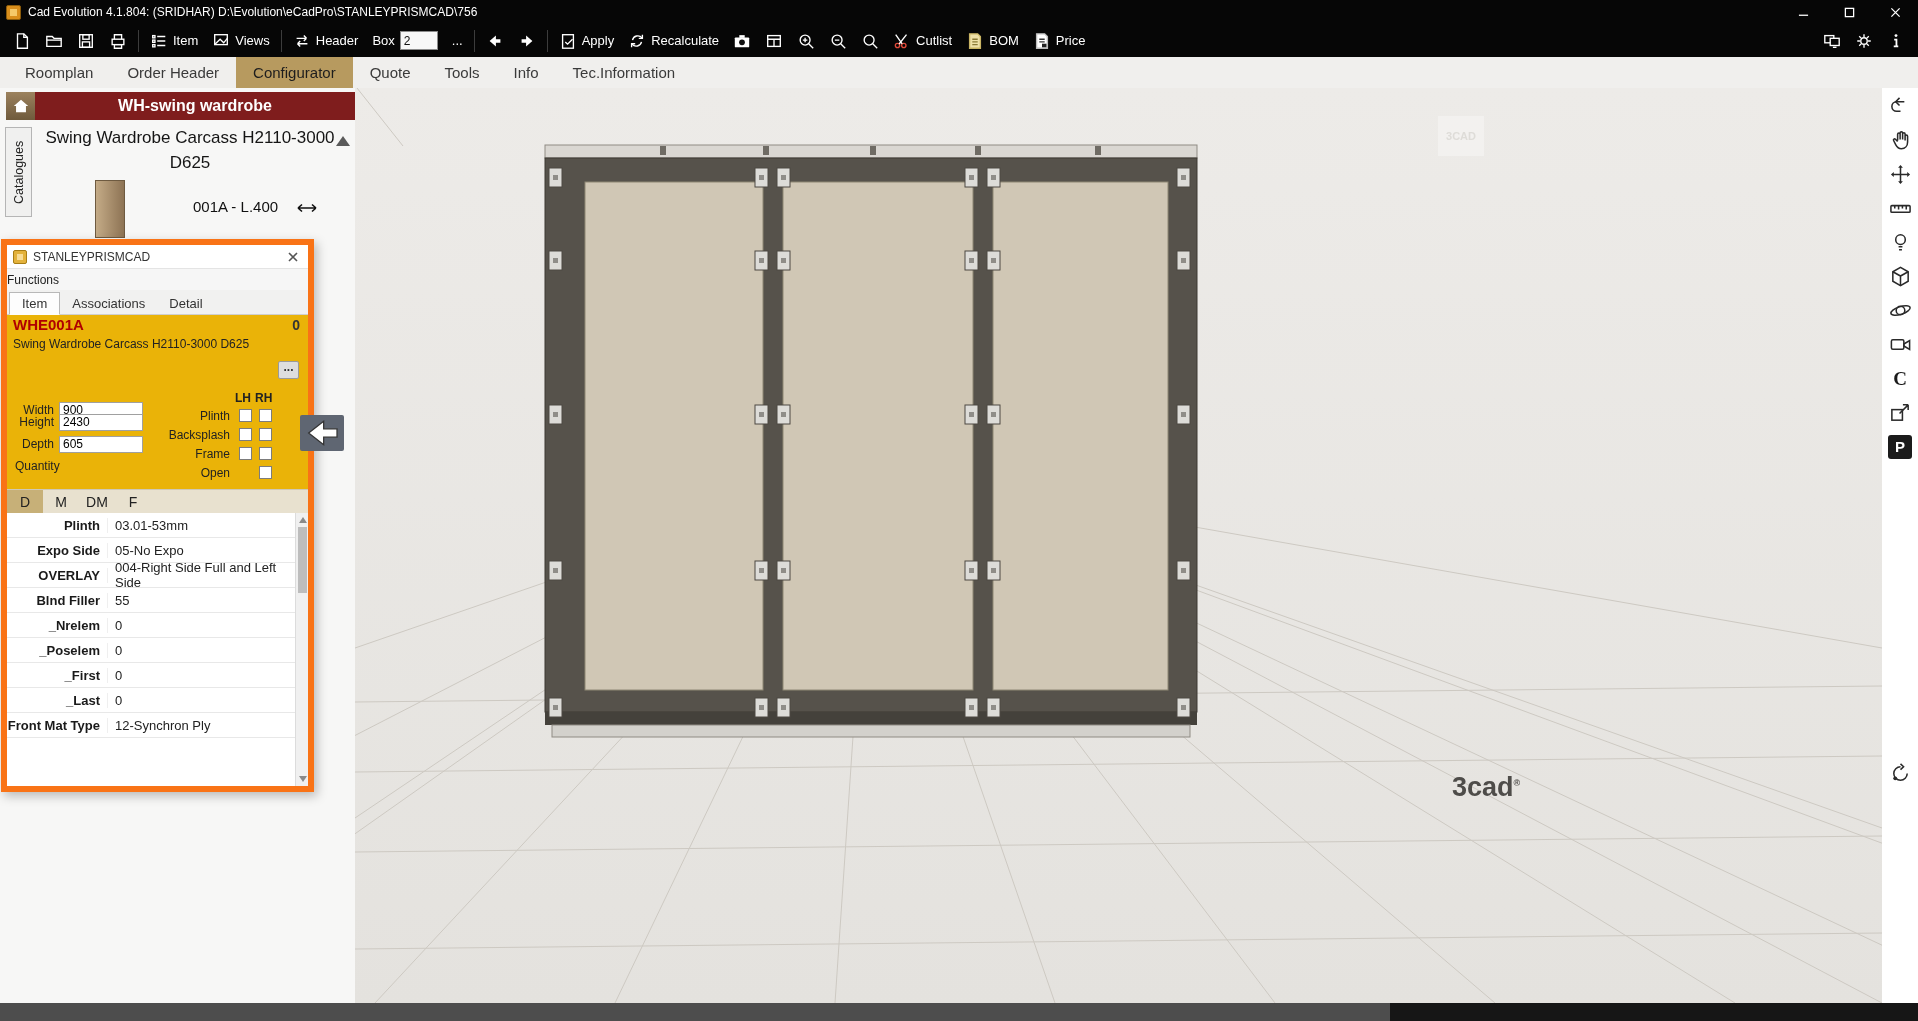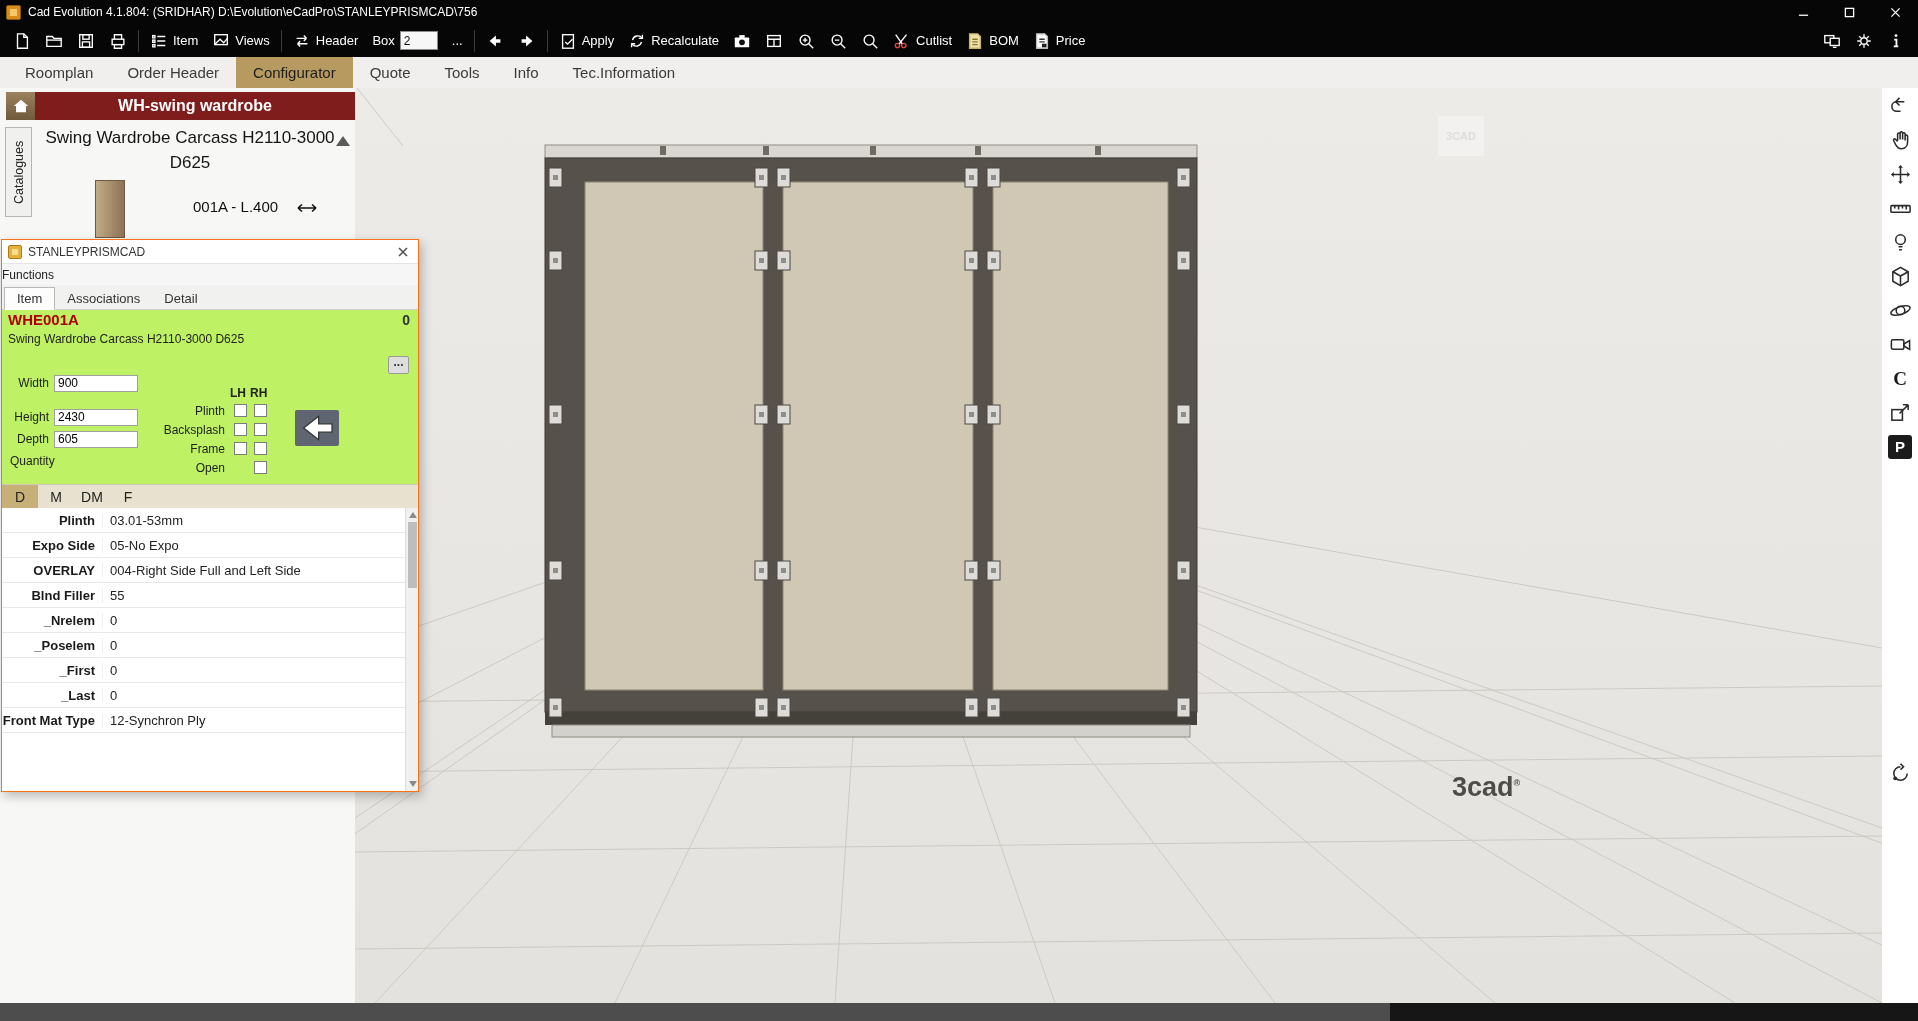--- a/index.html
+++ b/index.html
@@ -70,22 +70,22 @@
 .right-toolbar{width:36px;flex:0 0 36px;background:#fff;position:relative;display:flex;
                flex-direction:column;align-items:center;padding-top:5px;gap:7px}
 .rbtn{width:28px;height:27px;display:flex;align-items:center;justify-content:center;cursor:pointer}
 .rbtn svg{width:23px;height:23px;stroke:#2a2a2a;stroke-width:1.6;fill:none}
 .rt-letter{font-size:19px;font-weight:bold;color:#1a1a1a;font-family:"Liberation Serif",serif}
 .rt-p{width:24px;height:24px;background:#1b1b1b;color:#fff;font-weight:bold;font-size:15px;
       display:flex;align-items:center;justify-content:center;border-radius:3px}
 .rbtn.reset{position:absolute;top:672px;left:4px}
 
 
-.dialog{position:absolute;left:1px;top:239px;width:418px;height:553px;background:#bef264;
-        border:1px solid #f97316;box-shadow:3px 4px 10px rgba(0,0,0,.25);z-index:30;font-size:12px}
+.dialog{position:absolute;left:1px;top:239px;width:313px;height:553px;background:#eab308;
+        border:6px solid #f97316;box-shadow:3px 4px 10px rgba(0,0,0,.25);z-index:30;font-size:12px}
 .dlg-titlebar{position:absolute;top:0;left:0;right:0;height:24px;background:#fff;display:flex;
               align-items:center;padding:0 6px;border-bottom:1px solid #e4e4e4;cursor:move}
 .dlg-icon{width:14px;height:14px;background:#e3b23c;border:1px solid #a87d14;border-radius:2px;
           position:relative;flex:0 0 auto}
 .dlg-icon::after{content:"";position:absolute;inset:3px;background:#f7dc96}
 .dlg-title{margin-left:6px;color:#333;font-size:12px}
 .dlg-close{margin-left:auto;width:18px;height:18px;display:flex;align-items:center;
            justify-content:center;cursor:pointer}
 .dlg-close svg{width:10px;height:10px;stroke:#555;stroke-width:1.6;fill:none}
 .dlg-menubar{position:absolute;top:24px;left:0;right:0;height:21px;display:flex;align-items:center;
@@ -559,21 +559,21 @@
     <div class="dtab">Associations</div>
     <div class="dtab">Detail</div>
   </div>
   <div class="dlg-coderow">
     <span class="dlg-code">WHE001A</span>
     <span class="dlg-count">0</span>
   </div>
   <div class="dlg-desc">Swing Wardrobe Carcass H2110-3000 D625</div>
   <div class="more-btn">...</div>
 
-  <div class="dim-row" style="top:134px">
+  <div class="dim-row" style="top:156px">
     <span class="dim-label">Width</span>
     <input class="dim-input" value="900" style="">
   </div>
   <div class="dim-row" style="top:168px">
     <span class="dim-label">Height</span>
     <input class="dim-input" value="2430" style="">
   </div>
   <div class="dim-row" style="top:190px">
     <span class="dim-label">Depth</span>
     <input class="dim-input" value="605" style="">

